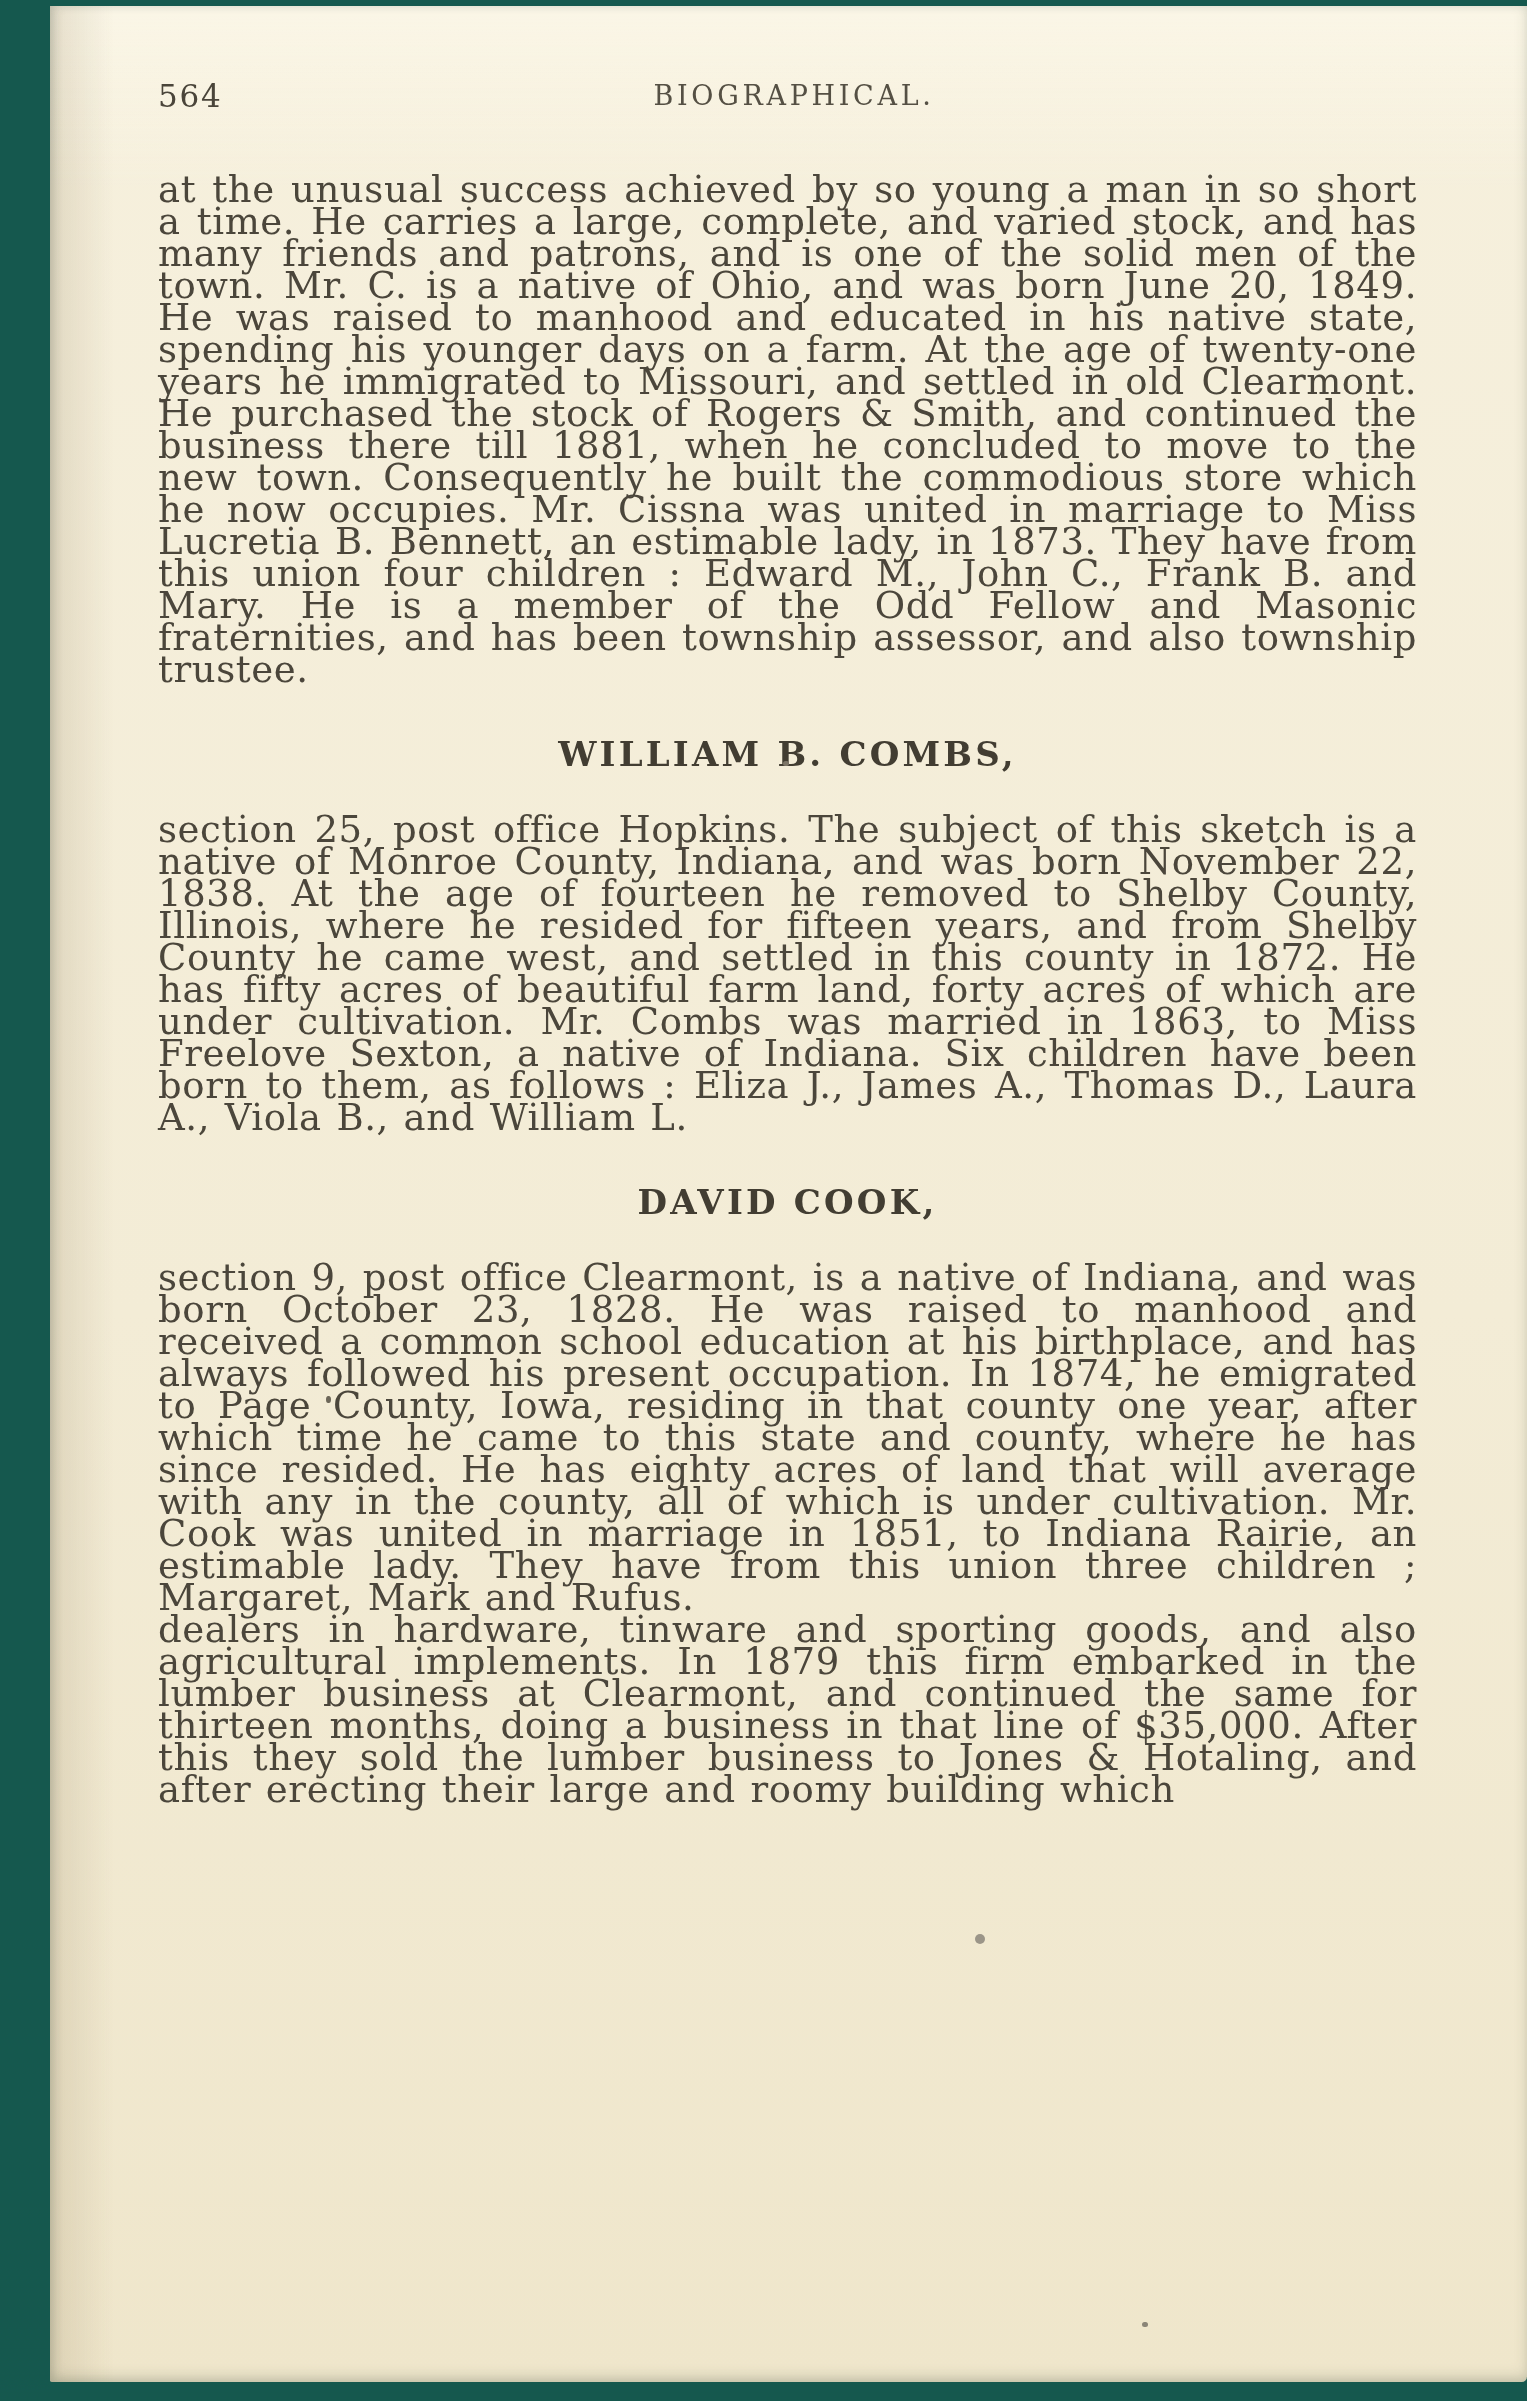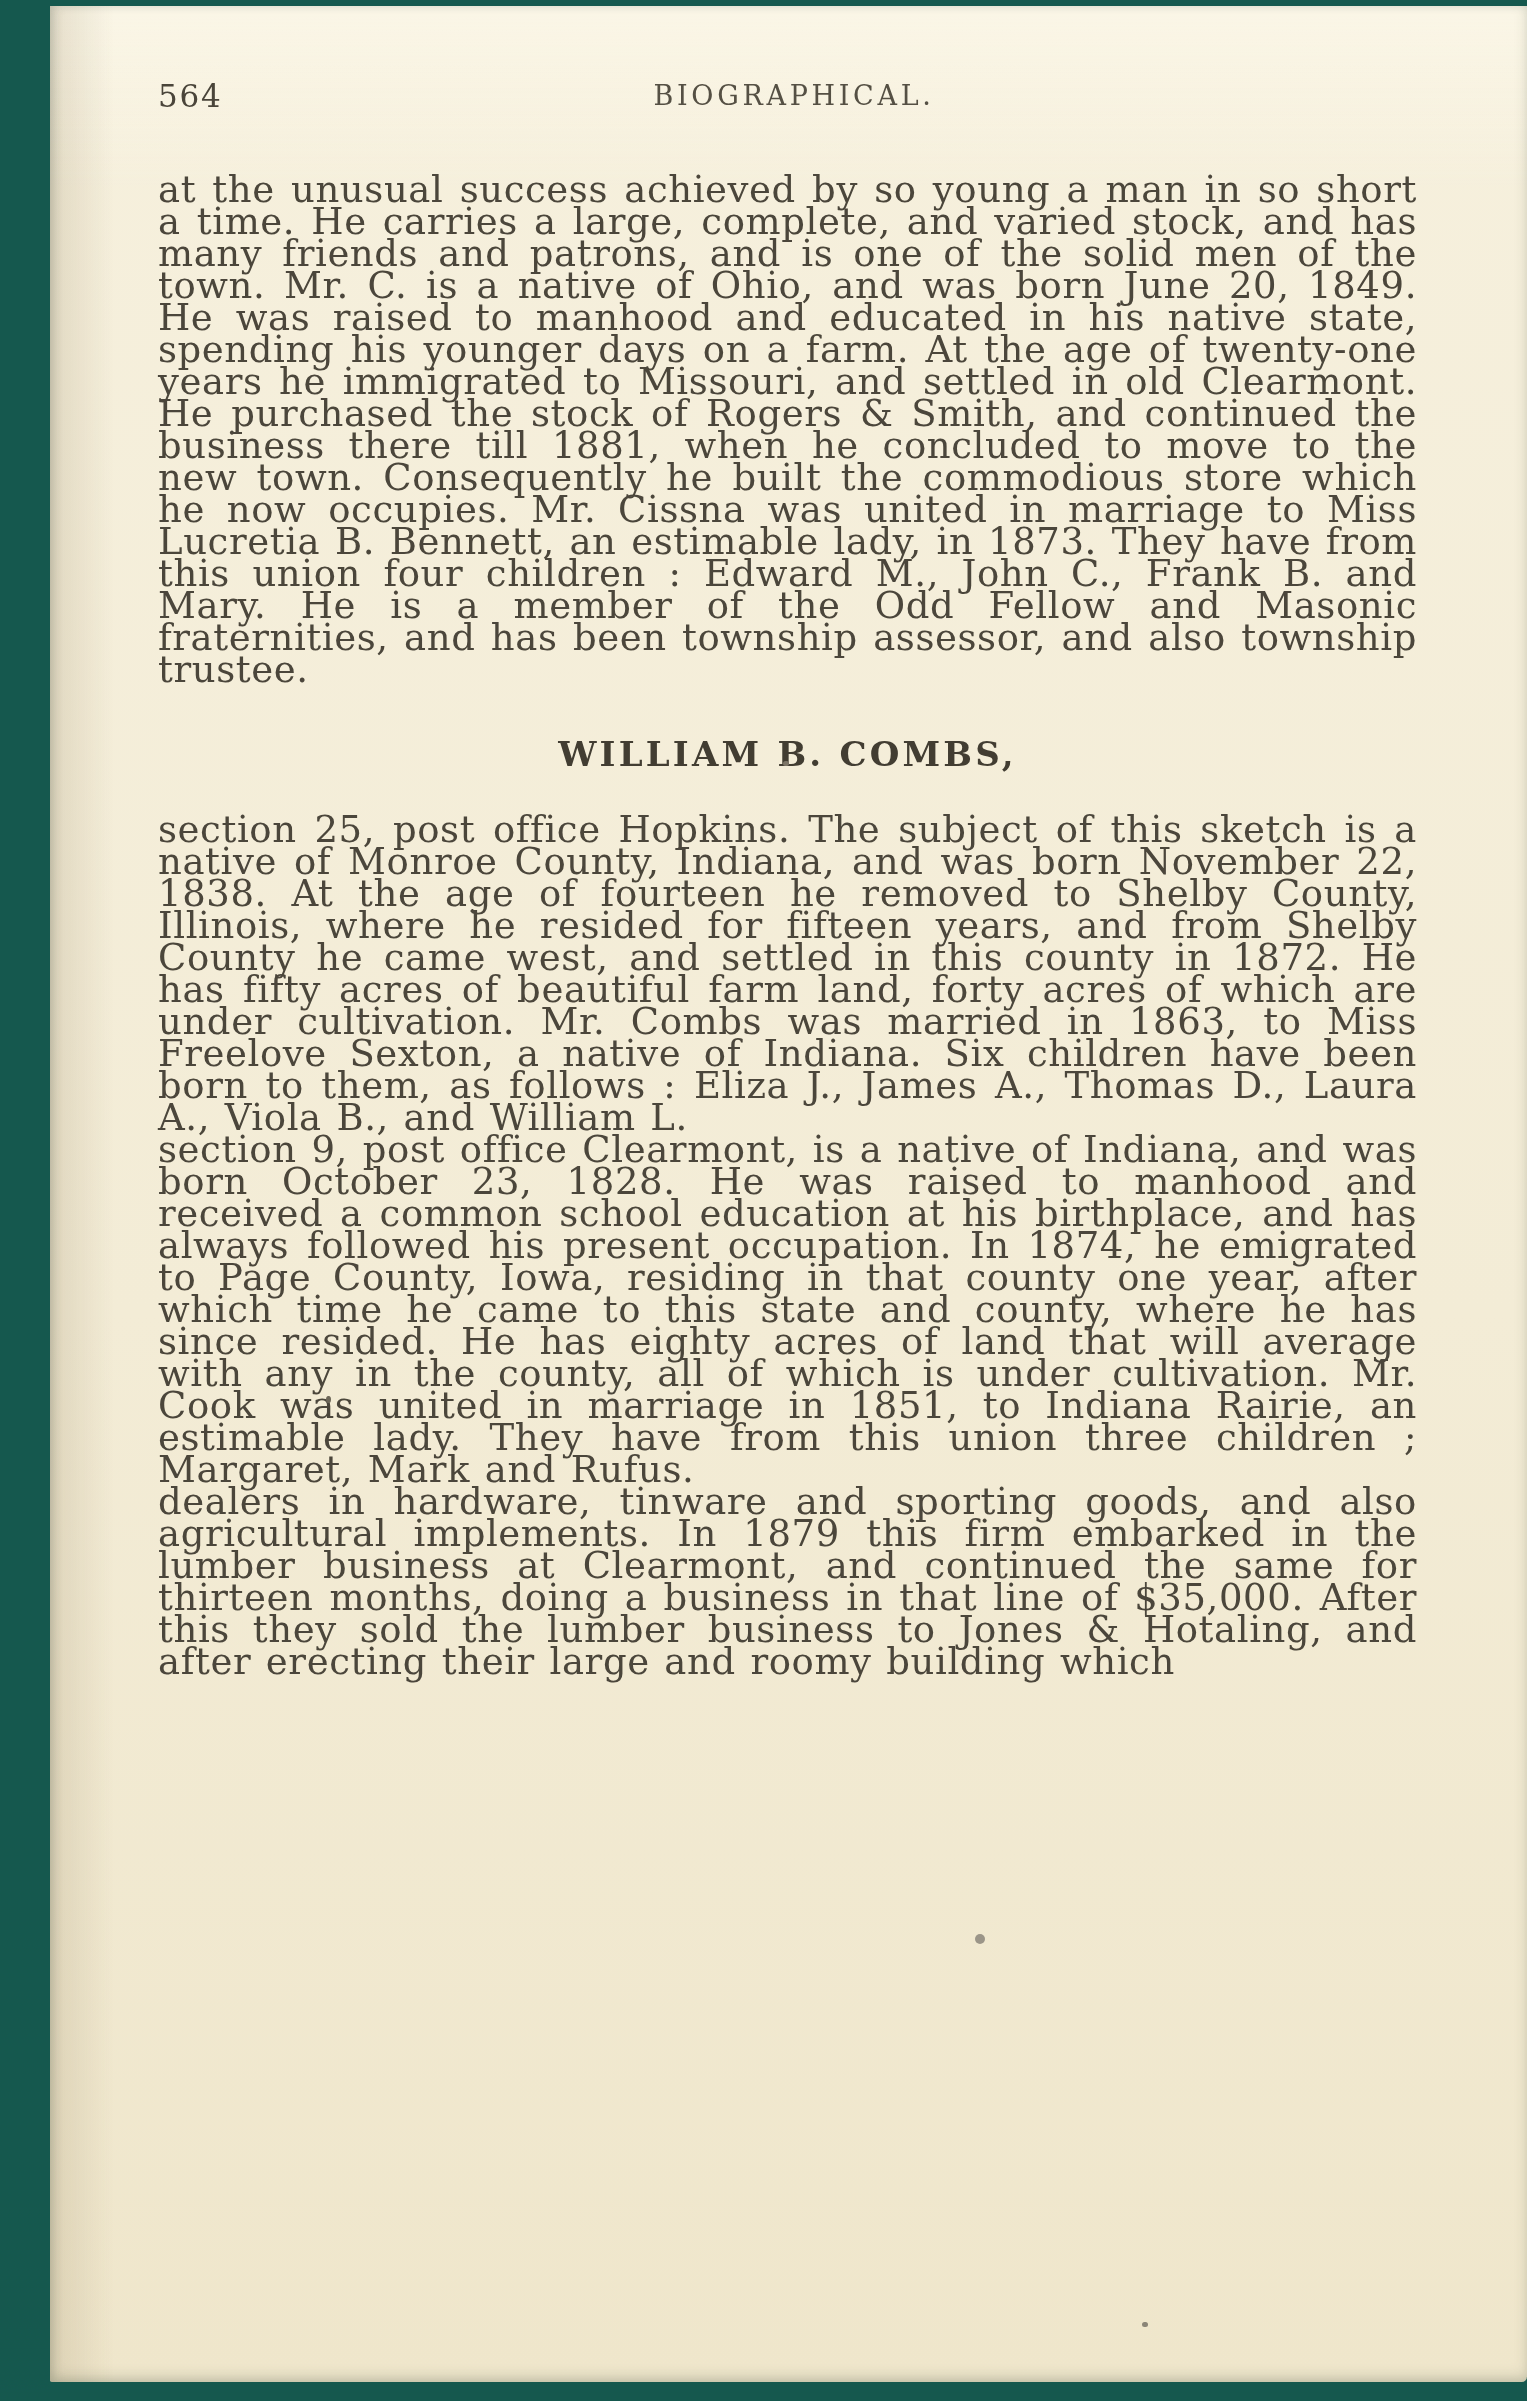--- a/index.html
+++ b/index.html
@@ -102,20 +102,21 @@
       <div class="running-head">
         <span class="page-number">564</span>
         <span class="running-title">BIOGRAPHICAL.</span>
       </div>
 
       <p class="body-para">at the unusual success achieved by so young a man in so short a time. He carries a large, complete, and varied stock, and has many friends and patrons, and is one of the solid men of the town. Mr. C. is a native of Ohio, and was born June 20, 1849. He was raised to manhood and educated in his native state, spending his younger days on a farm. At the age of twenty-one years he immigrated to Missouri, and settled in old Clearmont. He purchased the stock of Rogers &amp; Smith, and continued the business there till 1881, when he concluded to move to the new town. Consequently he built the commodious store which he now occupies. Mr. Cissna was united in marriage to Miss Lucretia B. Bennett, an estimable lady, in 1873. They have from this union four children : Edward M., John C., Frank B. and Mary. He is a member of the Odd Fellow and Masonic fraternities, and has been township assessor, and also township trustee.</p>
 
       <h2 class="section-heading">WILLIAM B. COMBS,</h2>
       <p class="body-para">section 25, post office Hopkins. The subject of this sketch is a native of Monroe County, Indiana, and was born November 22, 1838. At the age of fourteen he removed to Shelby County, Illinois, where he resided for fifteen years, and from Shelby County he came west, and settled in this county in 1872. He has fifty acres of beautiful farm land, forty acres of which are under cultivation. Mr. Combs was married in 1863, to Miss Freelove Sexton, a native of Indiana. Six children have been born to them, as follows : Eliza J., James A., Thomas D., Laura A., Viola B., and William L.</p>
 
+      <h2 class="section-heading">DAVID COOK,</h2>
       <p class="body-para">section 9, post office Clearmont, is a native of Indiana, and was born October 23, 1828. He was raised to manhood and received a common school education at his birthplace, and has always followed his present occupation. In 1874, he emigrated to Page County, Iowa, residing in that county one year, after which time he came to this state and county, where he has since resided. He has eighty acres of land that will average with any in the county, all of which is under cultivation. Mr. Cook was united in marriage in 1851, to Indiana Rairie, an estimable lady. They have from this union three children ; Margaret, Mark and Rufus.</p>
 
       <p class="body-para">dealers in hardware, tinware and sporting goods, and also agricultural implements. In 1879 this firm embarked in the lumber business at Clearmont, and continued the same for thirteen months, doing a business in that line of $35,000. After this they sold the lumber business to Jones &amp; Hotaling, and after erecting their large and roomy building which</p>
 
     </div>
 
     <span class="speck speck-1"></span>
     <span class="speck speck-2"></span>
     <span class="speck speck-3"></span>
     <span class="speck speck-4"></span>

